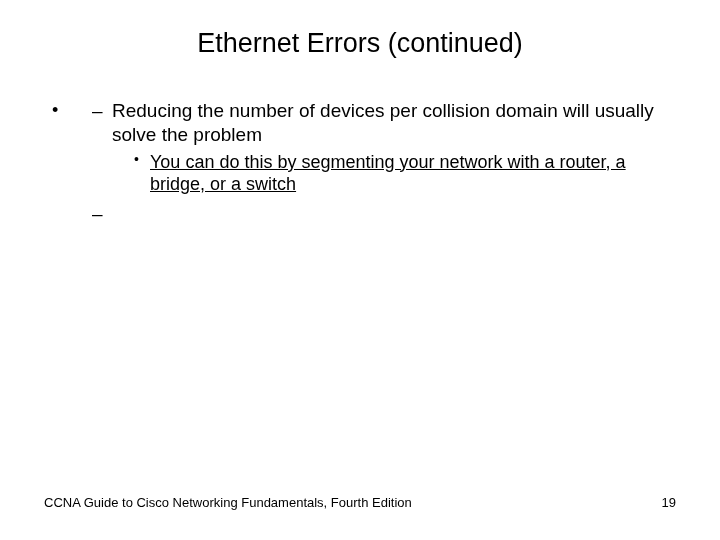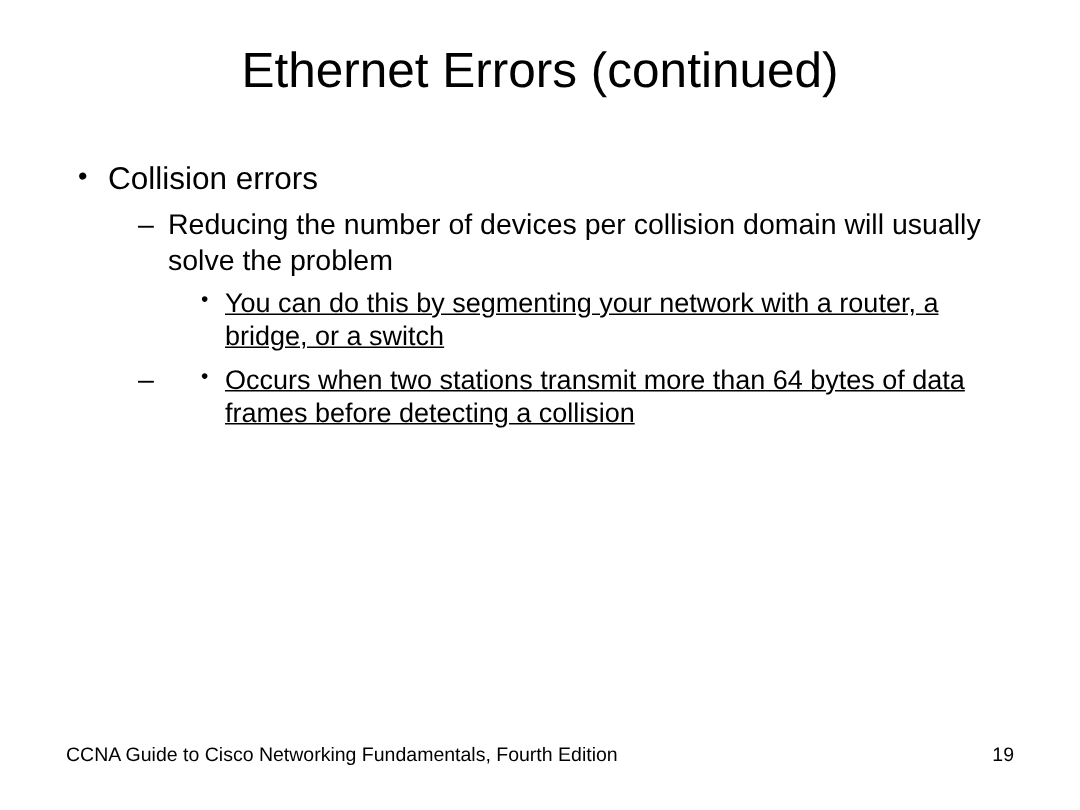--- a/index.html
+++ b/index.html
@@ -6,21 +6,21 @@
   html, body { width: 720px; height: 540px; }
   body {
     background: #ffffff;
     font-family: Arial, Helvetica, sans-serif;
     color: #000;
     position: relative;
     padding: 26px 44px 0 44px;
   }
   .title {
     text-align: center;
-    font-size: 33px;
+    font-size: 27px;
     font-weight: 400;
     margin-bottom: 40px;
     margin-top: 2px;
   }
   ul.lvl1 {
     list-style: none;
     padding-left: 0;
   }
   ul.lvl1 > li {
     position: relative;
@@ -85,36 +85,30 @@
     color: #000;
   }
 </style>
 </head>
 <body>
 
 <h1 class="title">Ethernet Errors (continued)</h1>
 
 <ul class="lvl1">
   <li>
-    <span>Collision errors</span>
     <ul class="lvl2">
       <li>
         <span>Reducing the number of devices per collision domain will usually solve the problem</span>
         <ul class="lvl3">
           <li>
             <span>You can do this by segmenting your network with a router, a bridge, or a switch</span>
           </li>
         </ul>
       </li>
       <li>
-        <ul class="lvl3">
-          <li>
-            <span>Occurs when two stations transmit more than 64 bytes of data frames before detecting a collision</span>
-          </li>
-        </ul>
       </li>
     </ul>
   </li>
 </ul>
 
 <div class="footer">
   <span>CCNA Guide to Cisco Networking Fundamentals, Fourth Edition</span>
   <span>19</span>
 </div>
 

